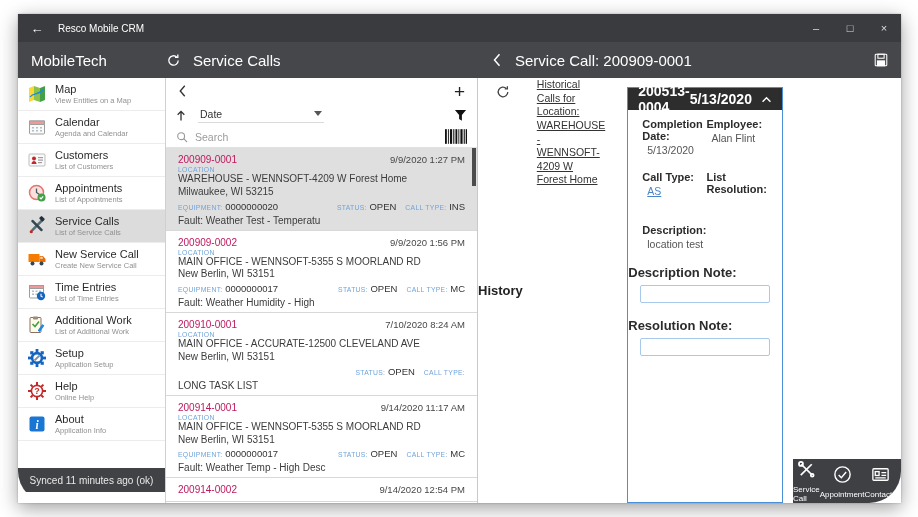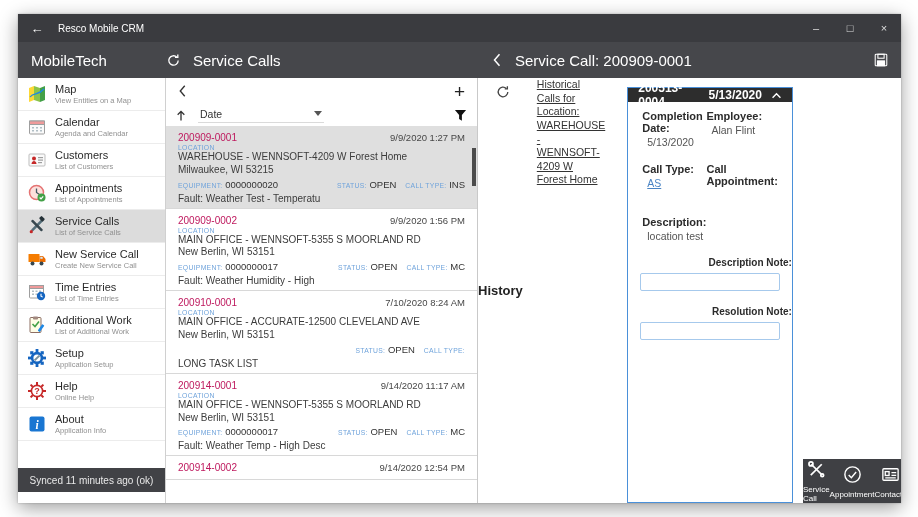--- a/index.html
+++ b/index.html
@@ -19,21 +19,21 @@
   
   .appbar { flex: 0 0 36px; background: #46474b; color: #fff; display: flex; align-items: center; }
   .ab-left { width: 148px; flex: 0 0 148px; padding-left: 13px; font-size: 15px; }
   .ab-mid { width: 312px; flex: 0 0 312px; display: flex; align-items: center; gap: 12px; }
   .ab-mid .title, .ab-right .title { font-size: 15px; }
   .ab-right { flex: 1; display: flex; align-items: center; gap: 13px; padding: 0 12px 0 14px; }
   .ab-right .spacer { flex: 1; }
   .icon-btn { display: inline-flex; align-items: center; justify-content: center; }
 
   
-  .body { flex: 1; display: flex; overflow: hidden; background: #fff; }
+  .body { flex: 1; display: flex; overflow: hidden; background: #fff; border-radius: 32px; }
 
   
   .sidebar { width: 148px; flex: 0 0 148px; border-right: 1px solid #d0d0d0; display: flex;
     flex-direction: column; background: #fff; padding-bottom: 11px; }
   .nav-item { flex: 0 0 33px; display: flex; align-items: center; gap: 8px; padding: 0 4px 0 9px;
     border-bottom: 1px solid #ececec; background: #fff; }
   .nav-item.selected { background: #dcdcdc; }
   .nav-icon { width: 20px; height: 20px; flex: 0 0 20px; }
   .nav-label { font-size: 11px; color: #2b2b2b; line-height: 1.15; }
   .nav-sub { font-size: 7.5px; color: #919191; line-height: 1.2; }
@@ -72,29 +72,29 @@
   .scroll-thumb { position: absolute; right: 1px; top: 70px; width: 4px; height: 38px; background: #4c4c4c; }
 
   
   .detailcol { flex: 1; display: flex; flex-direction: row; background: #fff; position: relative; overflow: hidden; }
   .history-header { flex: 0 0 28px; position: relative; display: flex; align-items: center; justify-content: center; }
   .history-title { font-size: 13px; font-weight: bold; color: #222; }
   .refresh-btn { position: absolute; right: 13px; top: 7px; }
   .loc-caption { font-size: 10.5px; color: #333; line-height: 1.3; padding: 0 14px; text-decoration: underline; }
   .loc-rule { border: none; border-top: 1px solid #cfcfcf; margin: 7px 0 0 0; }
   .hist-card { margin: 9px 10px 0 8px; border: 1px solid #4a90d9; background: #fff; }
-  .card-header { height: 14px; background: #2d2d2d; color: #fff; display: flex; align-items: center;
-    padding: 0 10px; font-size: 12px; font-weight: bold; }
+  .card-header { height: 22px; background: #2d2d2d; color: #fff; display: flex; align-items: center;
+    padding: 0 10px; font-size: 14px; font-weight: bold; }
   .card-date { margin-left: auto; display: flex; align-items: center; gap: 9px; }
   .card-body { padding: 8px 0 14px 0; }
   .field-grid { display: grid; grid-template-columns: 1fr 1fr; row-gap: 15px; padding: 0 14px; }
   .flabel { font-weight: bold; font-size: 11px; color: #2b2b2b; }
   .fvalue { font-size: 10.5px; color: #555; padding-left: 5px; margin-top: 2px; min-height: 12px; }
   .link { color: #4a84c4; text-decoration: underline; }
-  .note-label { text-align: right; font-weight: bold; font-size: 10px; color: #2b2b2b; margin-top: 15px; }
+  .note-label { text-align: left; font-weight: bold; font-size: 13px; color: #2b2b2b; margin-top: 15px; }
   .note-input { display: block; width: calc(100% - 24px); margin: 5px 12px 0 12px; height: 18px;
     border: 1px solid #a6c9ec; border-radius: 2px; outline: none; }
   .toolbar { margin-top: auto; flex: 0 0 41px; background: #3f4044; display: flex; align-items: center; }
   .tbar-item { flex: 1; display: flex; flex-direction: column; align-items: center; justify-content: center; gap: 1px; }
   .tbar-label { font-size: 8px; color: #fff; }
 </style>
 </head>
 <body>
 
 <div class="window">
@@ -359,20 +359,42 @@
           <span>Date</span>
           <span class="caret-down"></span>
         </span>
         <span class="funnel icon-btn">
           <svg width="13" height="13" viewBox="0 0 14 14">
               <path d="M1 1h12L8.5 6.5v6.2l-3-2V6.5z" fill="#111"></path>
             </svg>
         </span>
       </div>
 
+      <div class="search-row">
+        <span class="icon-btn">
+          <svg width="12" height="12" viewBox="0 0 14 14" fill="none" stroke="#999" stroke-width="1.3">
+              <circle cx="6" cy="6" r="4"></circle>
+              <path d="M9 9l4 4"></path>
+            </svg>
+        </span>
+        <input class="search-input" placeholder="Search" style="">
+        <span class="icon-btn">
+          <svg width="22" height="15" viewBox="0 0 24 16" fill="#111">
+              <rect x="0" y="0" width="2" height="16"></rect>
+              <rect x="3.2" y="0" width="1" height="16"></rect>
+              <rect x="5.4" y="0" width="2.4" height="16"></rect>
+              <rect x="9" y="0" width="1.2" height="16"></rect>
+              <rect x="11.4" y="0" width="2" height="16"></rect>
+              <rect x="14.6" y="0" width="1" height="16"></rect>
+              <rect x="16.8" y="0" width="2.4" height="16"></rect>
+              <rect x="20.4" y="0" width="1.2" height="16"></rect>
+              <rect x="22.6" y="0" width="1.4" height="16"></rect>
+            </svg>
+        </span>
+      </div>
 
       <div class="list-items">
 
           <div class="sc-item" data-state="selected">
             <div class="sc-row1">
               <span class="sc-id">200909-0001</span>
               <span class="sc-date">9/9/2020 1:27 PM</span>
             </div>
             <div class="blue-label sc-loc">LOCATION</div>
             <div class="sc-addr">WAREHOUSE - WENNSOFT-4209 W Forest Home</div>
@@ -479,21 +501,21 @@
             </div>
             <div class="field">
               <div class="flabel">Employee:</div>
               <div class="fvalue">Alan Flint</div>
             </div>
             <div class="field">
               <div class="flabel">Call Type:</div>
               <div class="fvalue"><span class="link">AS</span></div>
             </div>
             <div class="field">
-              <div class="flabel">Call Appointment:</div>
+              <div class="flabel">List Resolution:</div>
               <div class="fvalue"></div>
             </div>
             <div class="field">
               <div class="flabel">Description:</div>
               <div class="fvalue">location test</div>
             </div>
             <div class="field"></div>
           </div>
           <div class="note-label">Description Note:</div>
           <input class="note-input" value="" style="">

